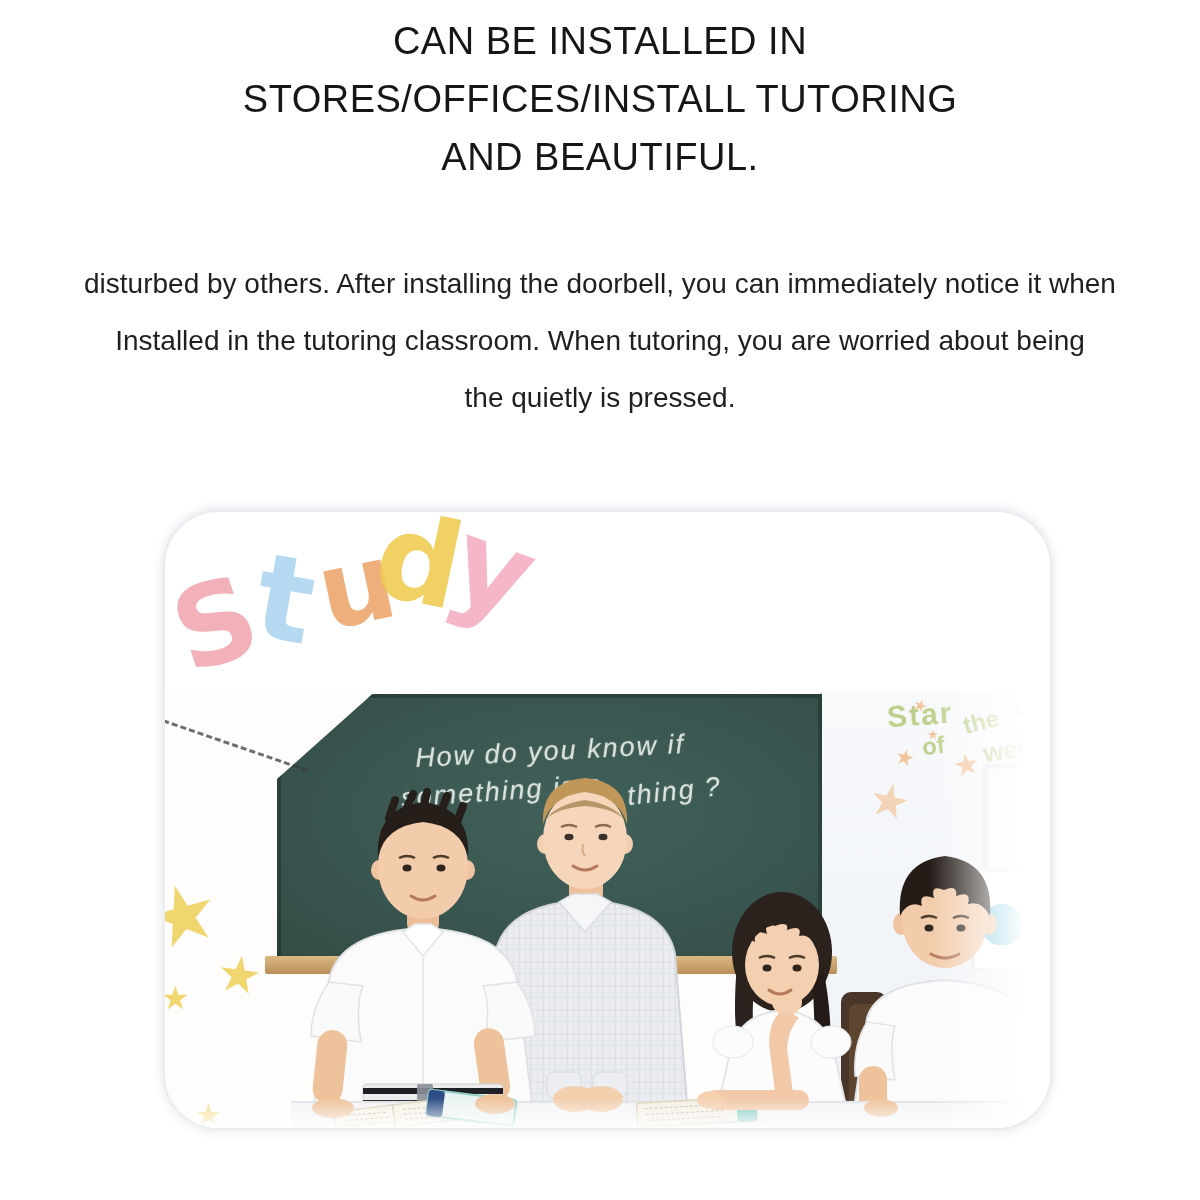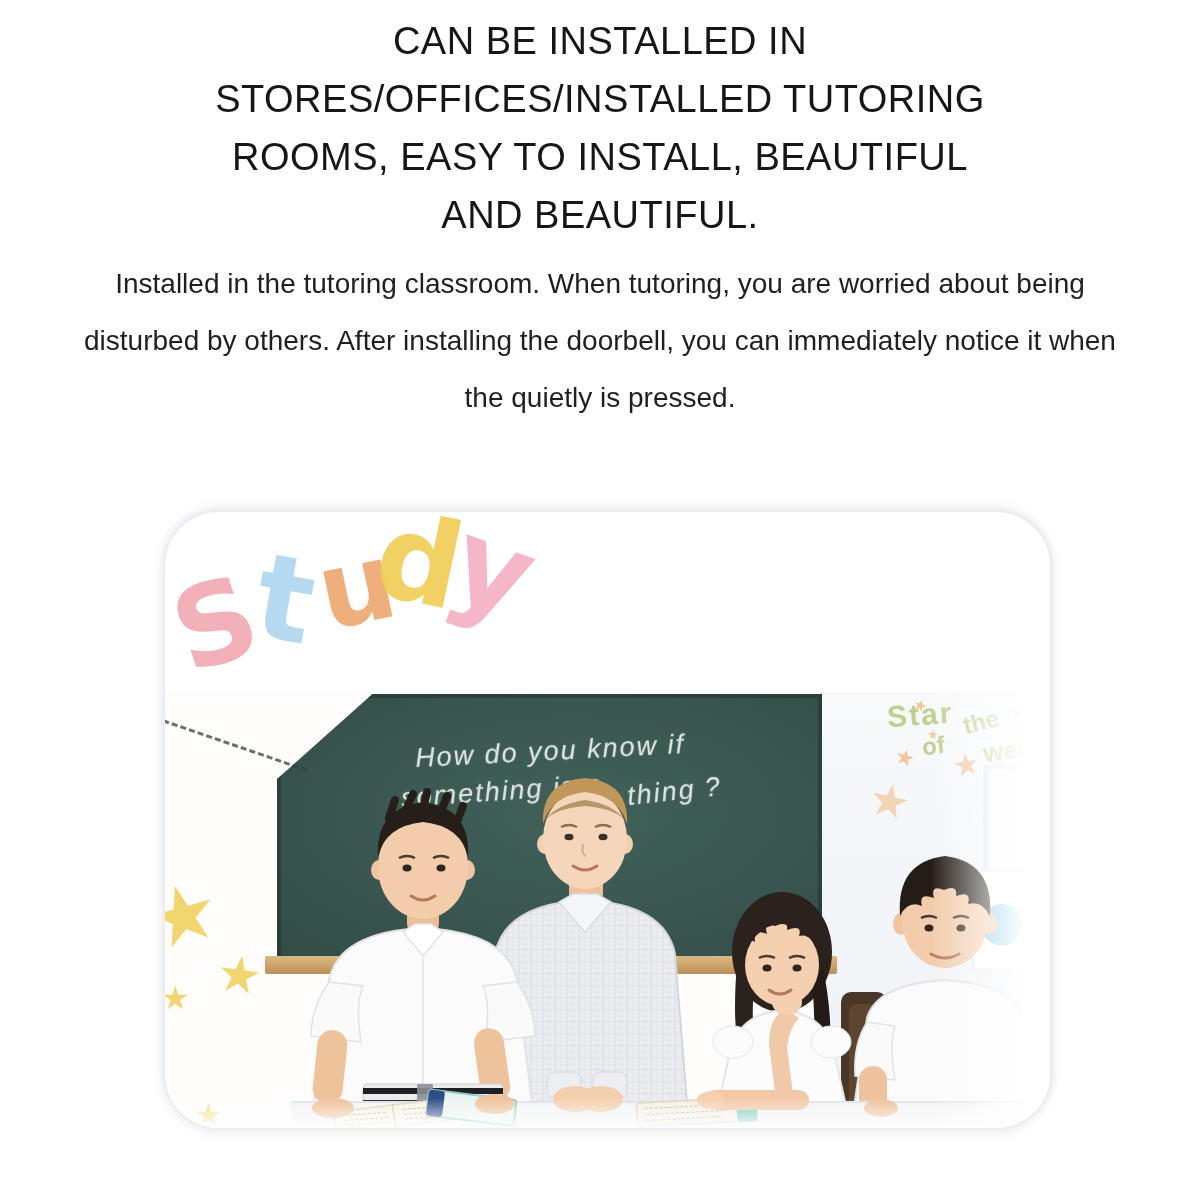--- a/index.html
+++ b/index.html
@@ -82,28 +82,27 @@
   .fade-bottom{position:absolute;left:0;bottom:0;width:100%;height:30px;
               background:linear-gradient(to bottom, rgba(255,255,255,0), rgba(255,255,255,.9));}
 </style>
 </head>
 <body>
 
 <div class="canvas">
 
   <div class="headline">
     <div>CAN BE INSTALLED IN</div>
-    <div>STORES/OFFICES/INSTALLED TUTORING</div>
-    <div>ROOMS, EASY TO INSTALL, BEAUTIFUL</div>
+    <div>STORES/OFFICES/INSTALL TUTORING</div>
     <div>AND BEAUTIFUL.</div>
   </div>
 
   <div class="bodytext">
+    <div>disturbed by others. After installing the doorbell, you can immediately notice it when</div>
     <div>Installed in the tutoring classroom. When tutoring, you are worried about being</div>
-    <div>disturbed by others. After installing the doorbell, you can immediately notice it when</div>
     <div>the quietly is pressed.</div>
   </div>
 
   <div class="card">
 
     <div>
       <span class="letter l0">S</span>
       <span class="letter l1">t</span>
       <span class="letter l2">u</span>
       <span class="letter l3">d</span>

